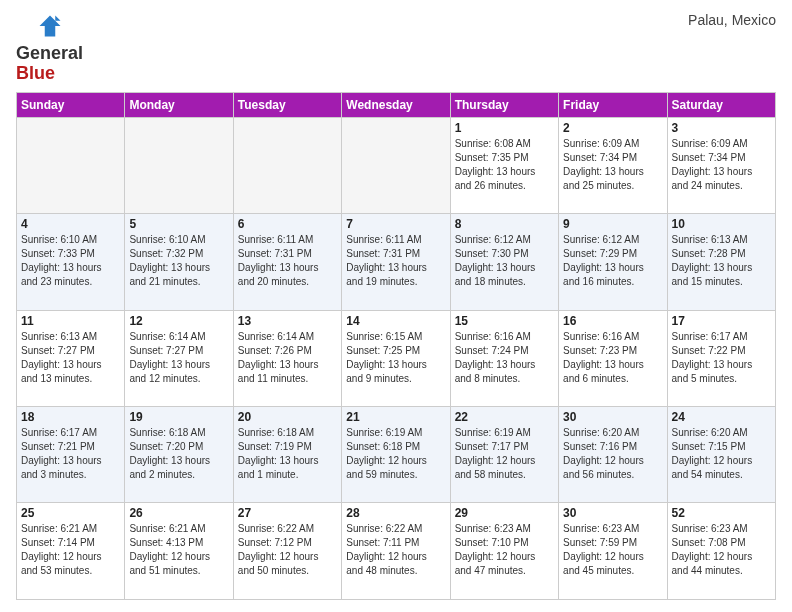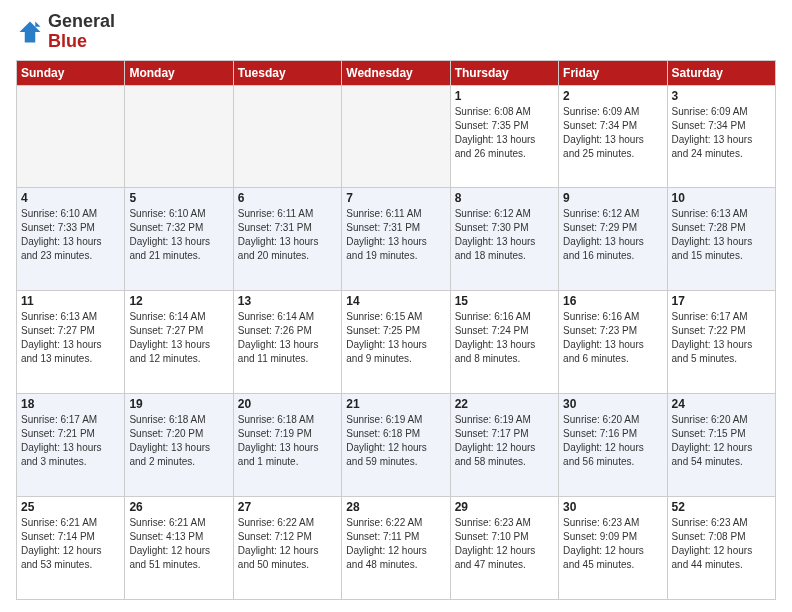--- a/index.html
+++ b/index.html
@@ -20,20 +20,21 @@
     .header {
       display: flex;
       justify-content: space-between;
       align-items: flex-start;
       margin-bottom: 8px;
     }
     .logo {
       display: flex;
       align-items: center;
       gap: 4px;
+      flex-direction: column;
     }
     .logo-text {
       font-size: 18px;
       font-weight: bold;
       line-height: 1.1;
     }
     .logo-general { color: #333; }
     .logo-blue { color: #b91c1c; }
     .logo-icon {
       width: 28px;
@@ -51,21 +52,21 @@
       font-size: 14px;
       color: #444;
     }
     .calendar {
       flex: 1;
       border-collapse: collapse;
       width: 100%;
       table-layout: fixed;
     }
     .calendar thead tr th {
-      background: #b91c1c;
+      background: #a21caf;
       color: #fff;
       font-size: 12px;
       font-weight: bold;
       padding: 5px 4px;
       text-align: left;
       border: 1px solid #ccc;
     }
     .calendar tbody tr td {
       border: 1px solid #ccc;
       vertical-align: top;
@@ -117,20 +118,21 @@
       <svg class="logo-icon" viewBox="0 0 32 32">
         <polygon points="16,4 28,16 22,16 22,28 10,28 10,16 4,16" fill="#2a7dc9"></polygon>
         <polygon points="22,4 28,10 22,10" fill="#2a7dc9"></polygon>
       </svg>
       <div class="logo-text">
         <span class="logo-general">General</span><br>
         <span class="logo-blue">Blue</span>
       </div>
     </div>
     <div class="title-block">
+      <div class="location">Palau, Mexico</div>
     </div>
   </div>
 
   <table class="calendar">
     <thead>
       <tr>
       <th>Sunday</th>
           <th>Monday</th>
           <th>Tuesday</th>
           <th>Wednesday</th>
@@ -323,21 +325,21 @@
           </td>
           <td>
             <span class="day-number">29</span>
             <div class="day-info">Sunrise: 6:23 AM
 Sunset: 7:10 PM
 Daylight: 12 hours and 47 minutes.</div>
           </td>
           <td>
             <span class="day-number">30</span>
             <div class="day-info">Sunrise: 6:23 AM
-Sunset: 9:09 PM
+Sunset: 7:59 PM
 Daylight: 12 hours and 45 minutes.</div>
           </td>
           <td>
             <span class="day-number">52</span>
             <div class="day-info">Sunrise: 6:23 AM
 Sunset: 7:08 PM
 Daylight: 12 hours and 44 minutes.</div>
           </td>
         </tr>
       </tbody>

